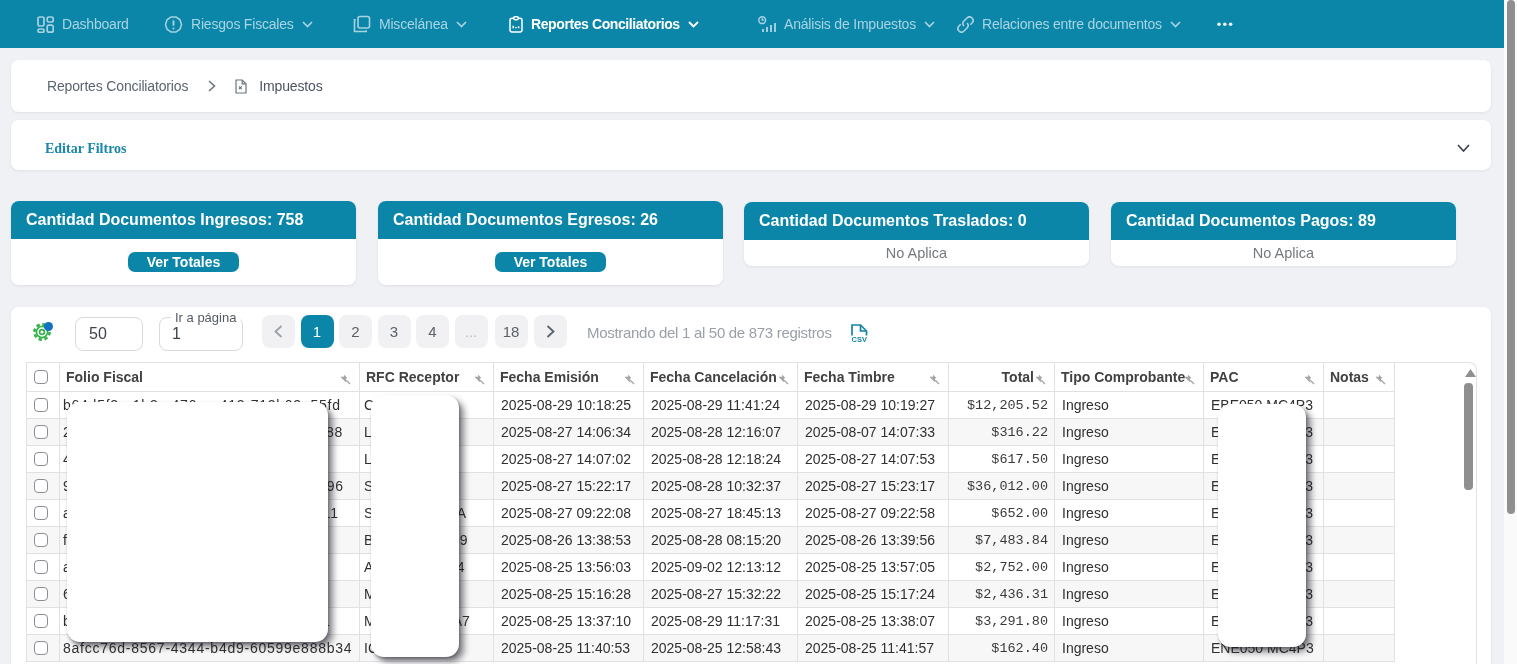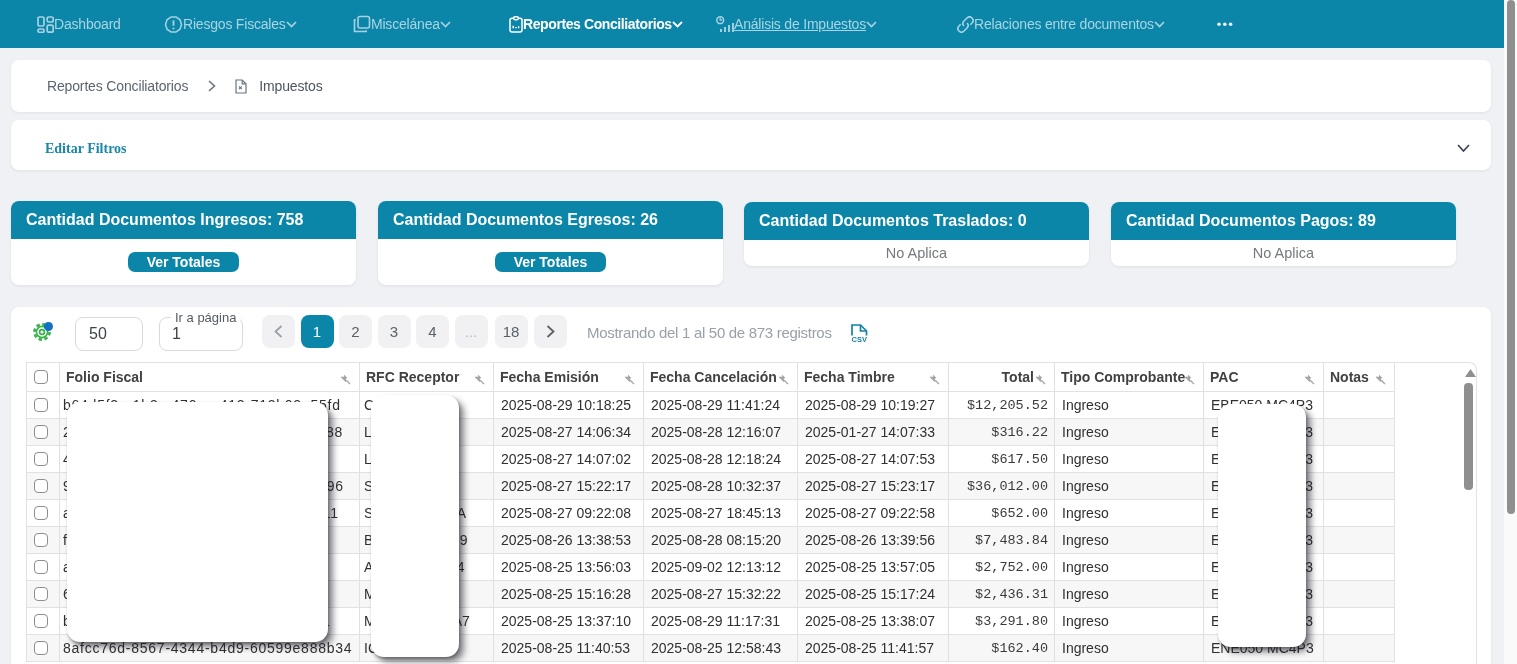--- a/index.html
+++ b/index.html
@@ -1,20 +1,20 @@
 <!DOCTYPE html>
 <html><head>
 <meta charset="utf-8">
 <style>
 * { margin:0; padding:0; box-sizing:border-box; }
 html,body { width:1517px; height:664px; overflow:hidden; background:#f0f1f4; font-family:"Liberation Sans", sans-serif; }
 .abs { position:absolute; }
 
 #nav { position:absolute; left:0; top:0; width:1504px; height:48px; background:#0b86a8; }
-.navitem { position:absolute; top:0; height:48px; display:flex; align-items:center; gap:0; color:#a9d4e3; font-size:14px; letter-spacing:-0.2px; }
+.navitem { position:absolute; top:0; height:48px; display:flex; align-items:center; gap:8px; color:#a9d4e3; font-size:14px; letter-spacing:-0.2px; }
 .navitem.active { color:#ffffff; font-weight:bold; letter-spacing:-0.4px; }
 .navitem svg { display:block; }
 
 #vtrack { position:absolute; left:1504px; top:0; width:13px; height:664px; background:#fafafa; }
 #vthumb { position:absolute; left:3px; top:0; width:8px; height:514px; background:#8f8f8f; border-radius:4px; }
 
 .card { position:absolute; background:#fff; border-radius:8px; box-shadow:0 1px 3px rgba(20,30,60,0.07); }
 #crumb { left:11px; top:60px; width:1480px; height:52px; }
 #crumb .in { display:flex; align-items:center; height:100%; padding-left:36px; color:#5b6570; font-size:14px; letter-spacing:-0.15px; }
 #filters { left:11px; top:120px; width:1480px; height:50px;font-family:Liberation Serif, serif; }
@@ -91,21 +91,21 @@
         <rect x="4.6" y="0.8" width="4.8" height="2.9" rx="1.4" fill="#0b86a8"></rect>
         <line x1="4.2" y1="12.2" x2="4.2" y2="9.7"></line>
         <line x1="6.9" y1="12.2" x2="6.9" y2="11"></line>
         <line x1="9.6" y1="12.2" x2="9.6" y2="10.3"></line>
       </svg>
     <span>Reportes Conciliatorios</span>
     <svg width="11" height="7" viewBox="0 0 11 7" fill="none" stroke="#ffffff" stroke-width="1.8">
         <path d="M1 1 L5.5 5.5 L10 1"></path>
       </svg>
   </div>
-  <div class="navitem" style="left:716px;text-decoration:underline;">
+  <div class="navitem" style="left:758px;">
     <svg width="18" height="17" viewBox="0 0 18 17" fill="none" stroke="#a7d2e2" stroke-width="1.5">
         <circle cx="4.2" cy="4.2" r="3.4"></circle>
         <path d="M4.2 2.1 L4.2 4.2 L6.2 4.2" stroke-width="1.3"></path>
         <line x1="5" y1="16" x2="5" y2="13" stroke-width="1.9"></line>
         <line x1="9" y1="16" x2="9" y2="11" stroke-width="1.9"></line>
         <line x1="13" y1="16" x2="13" y2="9" stroke-width="1.9"></line>
         <line x1="17" y1="16" x2="17" y2="7" stroke-width="1.9"></line>
       </svg>
     <span>Análisis de Impuestos</span>
     <svg width="11" height="7" viewBox="0 0 11 7" fill="none" stroke="#a7d2e2" stroke-width="1.7">
@@ -295,21 +295,21 @@
         <td></td>
     </tr>
     <tr class="z">
       <td style="padding:0;">
           <span class="cbx"></span>
         </td>
         <td class="folio">2c8e41b7-9df2-44a1-8c30-55e09c1d888</td>
         <td>LME050817H</td>
         <td>2025-08-27 14:06:34</td>
         <td>2025-08-28 12:16:07</td>
-        <td>2025-01-27 14:07:33</td>
+        <td>2025-08-07 14:07:33</td>
         <td class="mono">$316.22</td>
         <td>Ingreso</td>
         <td>EBE050 MC4P3</td>
         <td></td>
     </tr>
     <tr>
       <td style="padding:0;">
           <span class="cbx"></span>
         </td>
         <td class="folio">4a91c5de-7b20-4f6a-9d81-3c5e7a20f</td>

